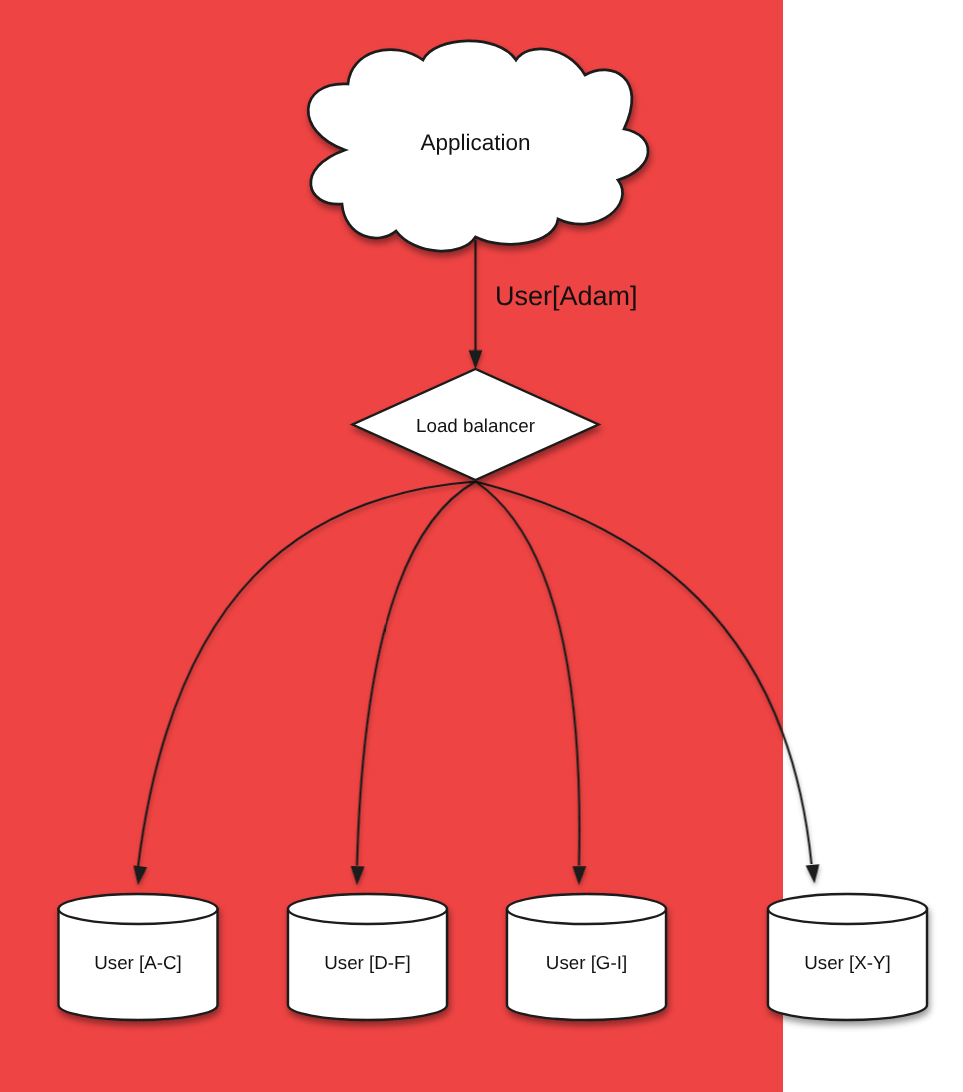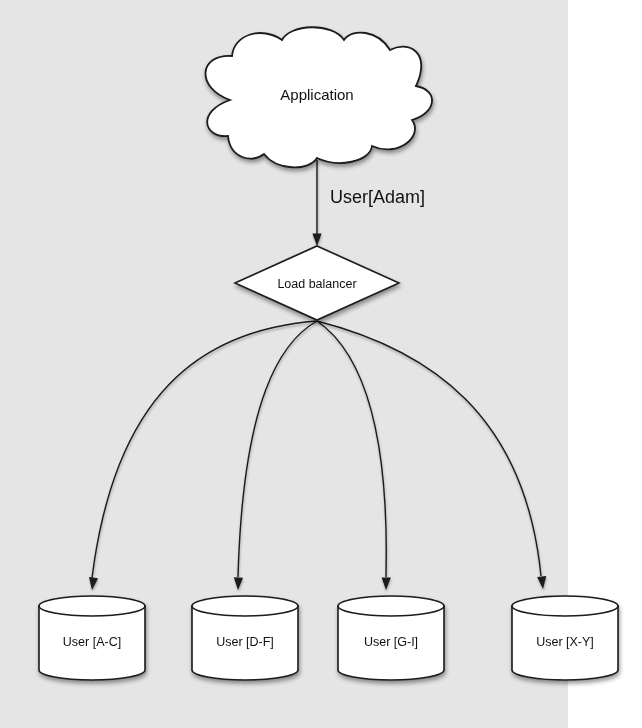--- a/index.html
+++ b/index.html
@@ -6,23 +6,23 @@
     margin: 0;
     padding: 0;
     background: #ffffff;
     width: 642px;
     height: 728px;
     overflow: hidden;
     font-family: "Liberation Sans", sans-serif;
   }
   .canvas {
     position: relative;
-    width: 568px;
+    width: 522px;
     height: 728px;
-    background: #e5e5e5;
+    background: #ef4444;
   }
   svg { display: block; }
   text {
     font-family: "Liberation Sans", sans-serif;
     fill: #111111;
   }
   .node-shape {
     fill: #ffffff;
     stroke: #1a1a1a;
   }

